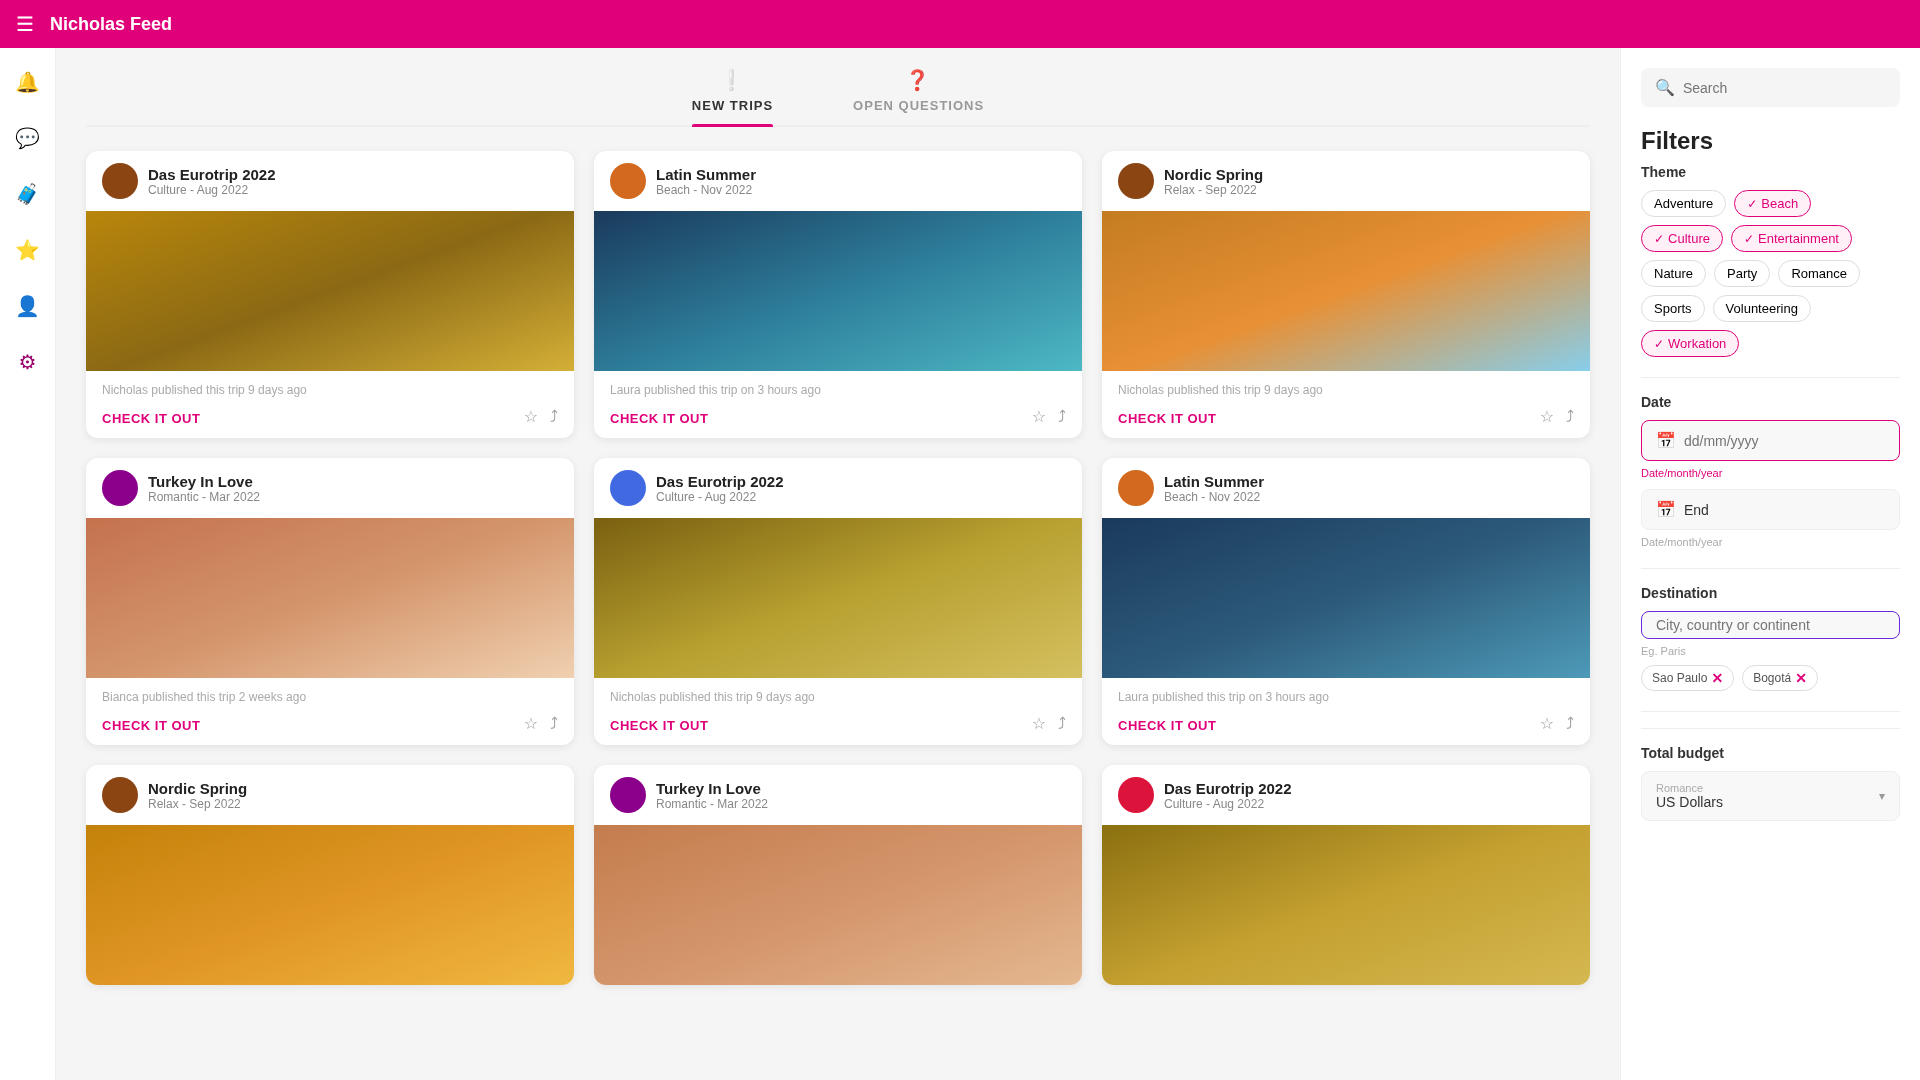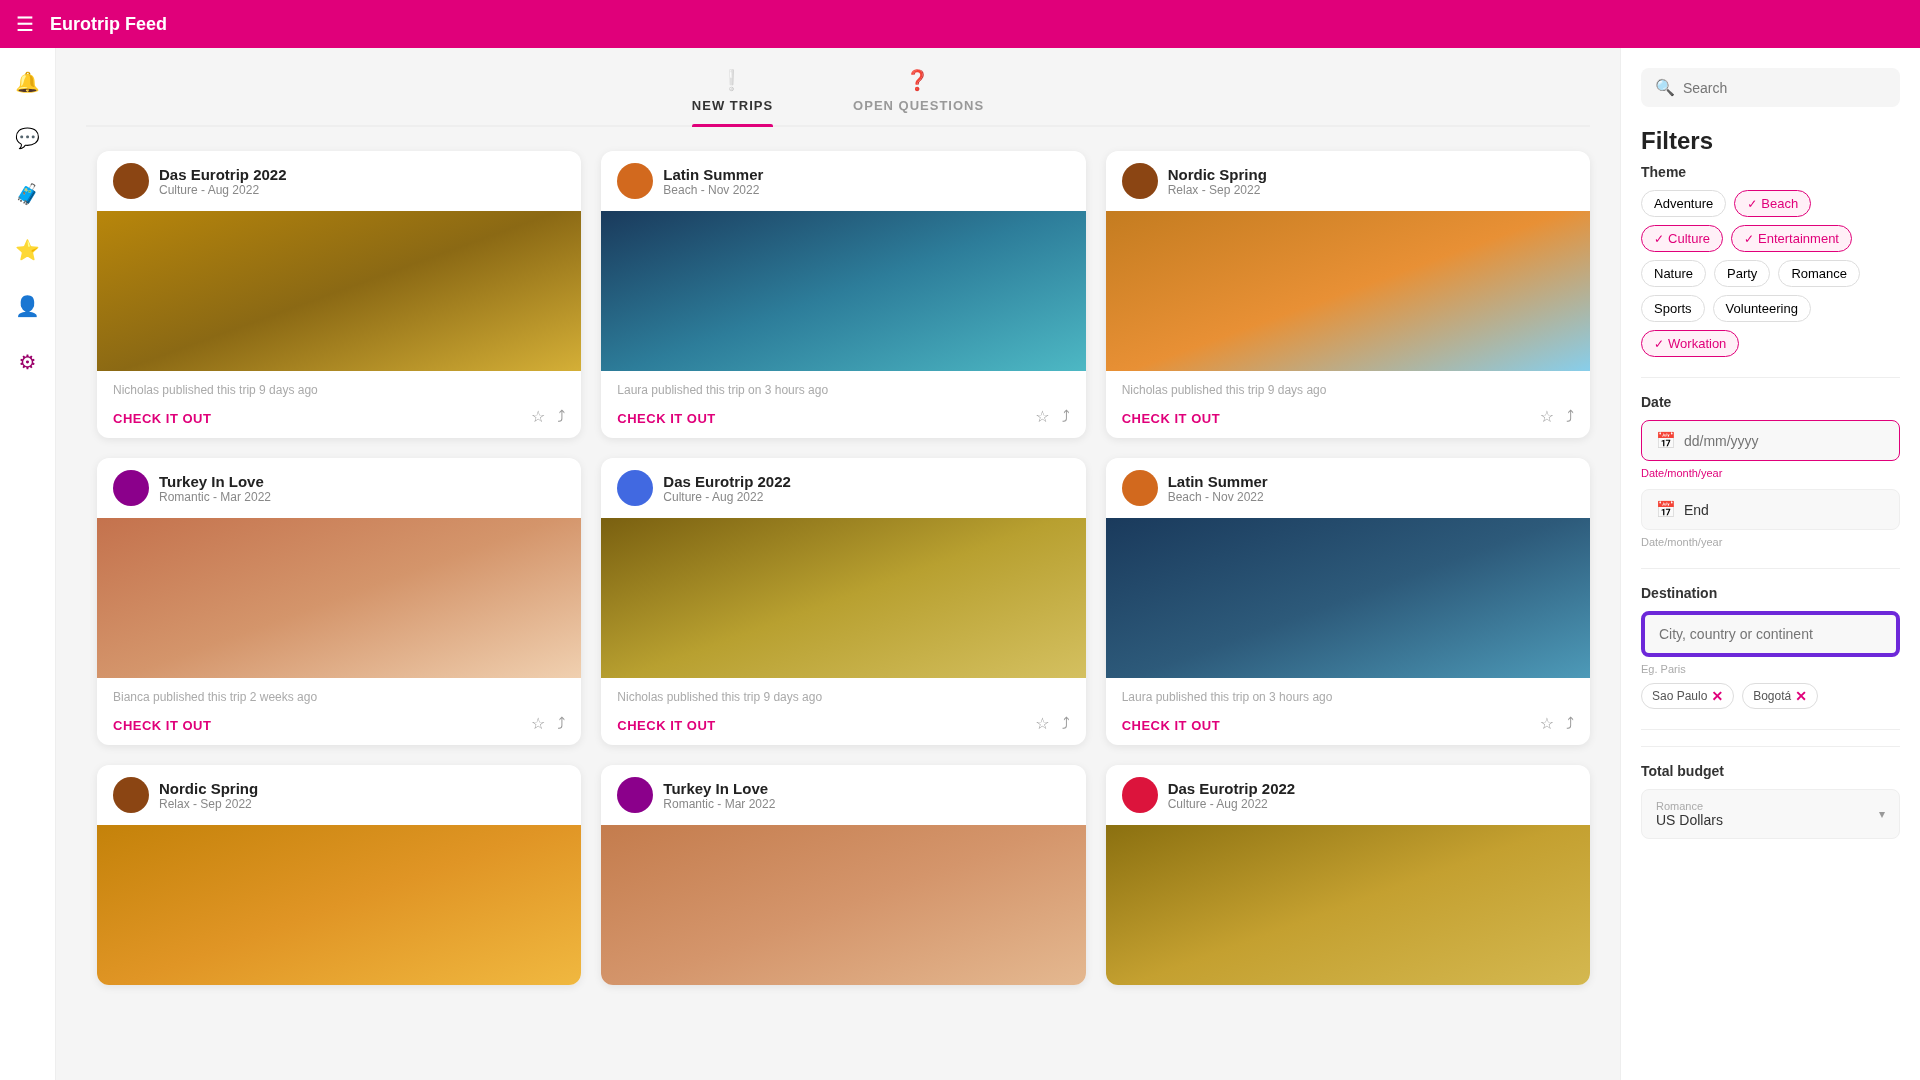--- a/index.html
+++ b/index.html
@@ -48,21 +48,21 @@
     }
     .tab .tab-icon { font-size: 20px; margin-bottom: 6px; color: #c0006a; }
     .tab.active { color: #333; }
     .tab.active::after {
       content: ''; position: absolute; bottom: -2px; left: 0; right: 0;
       height: 3px; background: #e0007a; border-radius: 2px 2px 0 0;
     }
 
     
     .cards-grid {
-      display: grid; grid-template-columns: repeat(3, 1fr); gap: 20px; margin-left: 11px;
+      display: grid; grid-template-columns: repeat(3, 1fr); gap: 20px;
     }
     .trip-card {
       background: white; border-radius: 12px; overflow: hidden;
       box-shadow: 0 2px 8px rgba(0,0,0,0.08);
     }
     .card-header {
       display: flex; align-items: center; padding: 12px 16px; gap: 10px;
     }
     .avatar {
       width: 36px; height: 36px; border-radius: 50%; overflow: hidden;
@@ -132,22 +132,22 @@
     .date-icon { color: #e0007a; font-size: 16px; }
     .date-input {
       border: none; background: transparent; outline: none;
       font-size: 14px; color: #333; width: 100%;
     }
     .date-label { font-size: 11px; color: #e0007a; margin-bottom: 10px; }
     .date-hint { font-size: 11px; color: #aaa; }
 
     .destination-section { margin-bottom: 20px; }
     .destination-input-wrap {
-      background: #f8f8f8; border-radius: 8px; padding: 10px 14px;
-      border: 4px solid #6d28d9; margin-bottom: 6px;
+      background: #f8f8f8; border-radius: 8px; padding: 4px 14px;
+      border: 1px solid #6d28d9; margin-bottom: 6px;
     }
     .destination-input {
       border: none; background: transparent; outline: none;
       font-size: 14px; color: #333; width: 100%;
     }
     .destination-hint { font-size: 11px; color: #aaa; margin-bottom: 8px; }
     .destination-tags { display: flex; gap: 8px; flex-wrap: wrap; }
     .dest-tag {
       padding: 4px 10px; border-radius: 20px; font-size: 12px;
       border: 1.5px solid #ddd; cursor: pointer; background: white;
@@ -190,21 +190,21 @@
     .img-mtn2 { background: linear-gradient(160deg, #1a3a5c 0%, #2d5a7a 50%, #4d9ab8 100%); }
     .img-desert { background: linear-gradient(160deg, #c4820a 0%, #e09525 50%, #f0b840 100%); }
     .img-balloon { background: linear-gradient(160deg, #c47c4d 0%, #d4956b 50%, #e4b890 100%); }
     .img-arch3 { background: linear-gradient(160deg, #8B7010 0%, #c4a030 50%, #d4b850 100%); }
   </style>
 </head>
 <body>
 
 <div class="topbar">
   <span class="topbar-menu">☰</span>
-  <span class="topbar-title">Eurotrip Feed</span>
+  <span class="topbar-title">Nicholas Feed</span>
 </div>
 
 <div class="left-sidebar">
   <div class="icon-btn">🔔</div>
   <div class="icon-btn">💬</div>
   <div class="icon-btn">🧳</div>
   <div class="icon-btn">⭐</div>
   <div class="icon-btn">👤</div>
   <div class="icon-btn">⚙</div>
 </div>

